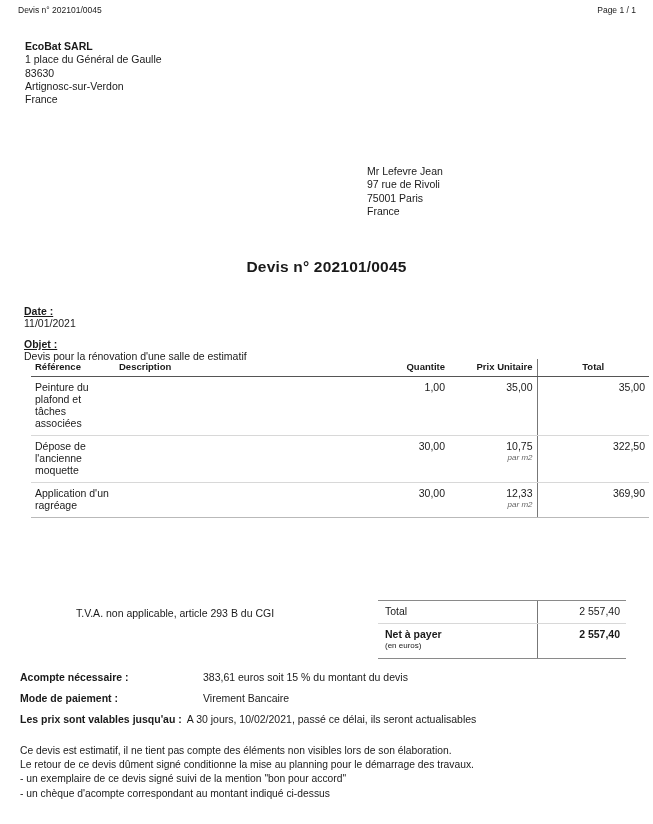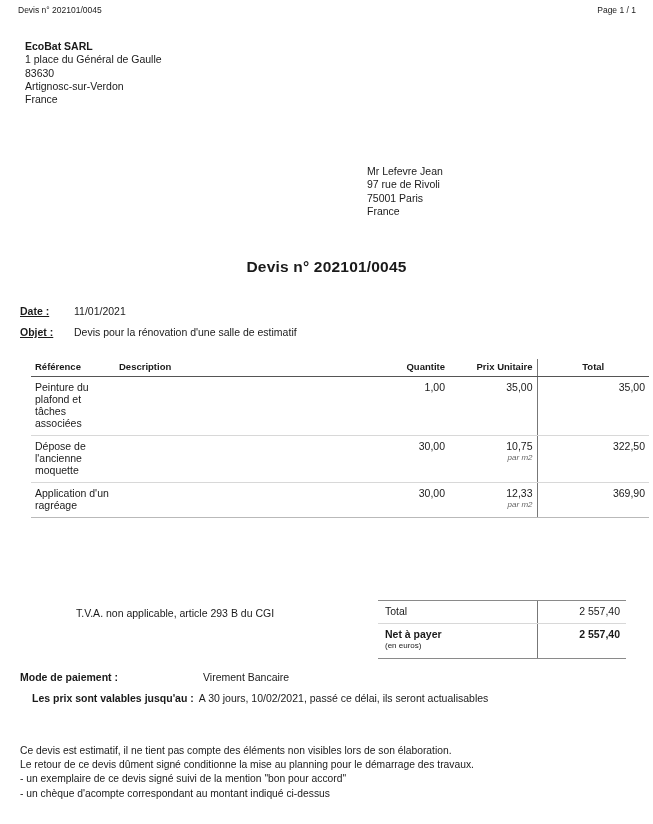--- a/index.html
+++ b/index.html
@@ -64,20 +64,21 @@
   .meta {
     position: absolute;
     top: 305px;
     left: 20px;
     font-size: 10.5px;
   }
   .meta-row {
     display: flex;
     align-items: baseline;
     margin-bottom: 9px;
+    flex-direction: column;
   }
   .meta-label {
     font-weight: bold;
     text-decoration: underline;
     width: 50px;
     flex: 0 0 auto;
   }
   .meta-value { margin-left: 4px; }
 
   
@@ -179,21 +180,21 @@
     display: flex;
     align-items: baseline;
     margin-bottom: 9px;
   }
   .terms-label {
     font-weight: bold;
     flex: 0 0 auto;
   }
   .terms-row.r1 .terms-label,
   .terms-row.r2 .terms-label { width: 183px; }
-  .terms-row.r3 .terms-label { width: auto; padding-right: 5px; margin-left: 12px; }
+  .terms-row.r3 .terms-label { width: auto; padding-right: 5px; }
 
   
   .footer-note {
     position: absolute;
     top: 744px;
     left: 20px;
     width: 620px;
     font-size: 10.3px;
     line-height: 14.2px;
   }
@@ -280,20 +281,24 @@
       <div class="totals-label bold">
         <span>Net à payer</span>
         <span class="sub-note">(en euros)</span>
       </div>
       <div class="totals-value bold">2 557,40</div>
     </div>
   </div>
 </div>
 
 <div class="terms">
+  <div class="terms-row r1">
+    <span class="terms-label">Acompte nécessaire :</span>
+    <span>383,61 euros soit 15 % du montant du devis</span>
+  </div>
   <div class="terms-row r2">
     <span class="terms-label">Mode de paiement :</span>
     <span>Virement Bancaire</span>
   </div>
   <div class="terms-row r3">
     <span class="terms-label">Les prix sont valables jusqu'au :</span>
     <span>A 30 jours, 10/02/2021, passé ce délai, ils seront actualisables</span>
   </div>
 </div>
 

